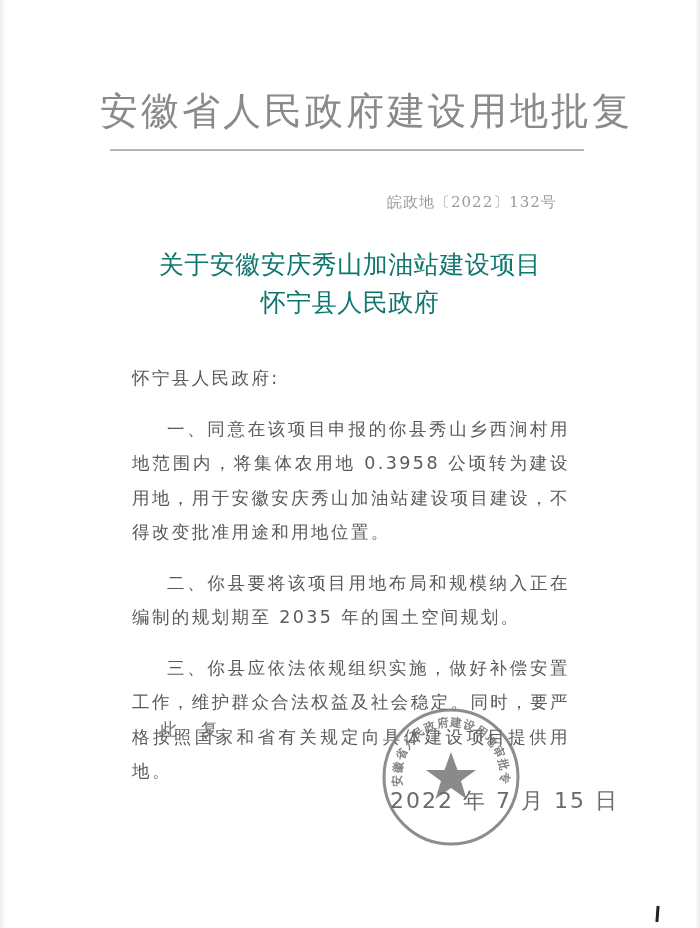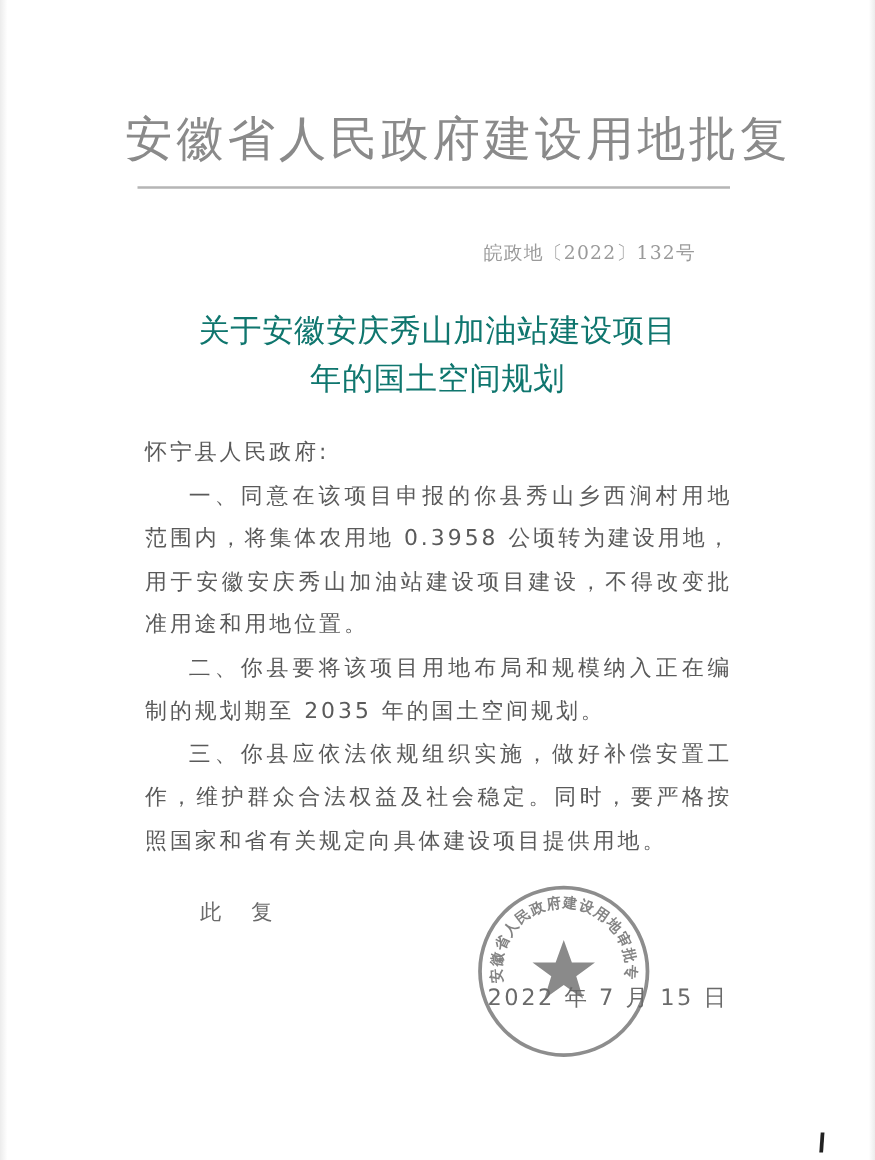--- a/index.html
+++ b/index.html
@@ -62,42 +62,42 @@
     .body-text {
       position: absolute;
       left: 116px; top: 345px; width: 470px;
       font-size: 17.5px;
       line-height: 34.5px;
       color: #5a5a5a;
       font-family: "DejaVu Sans", sans-serif;
       letter-spacing: 2.4px;
     }
     .body-text p {
-      margin: 0;
+      margin: 16px;
       text-align: justify;
     }
     .body-text p.indent {
       text-indent: 2em;
     }
     .body-text .addressee {
       margin-bottom: 0;
     }
     .closing {
       position: absolute;
       left: 160px; top: 718px;
       font-size: 17px;
       color: #6a6a6a;
       font-family: "DejaVu Sans", sans-serif;
       letter-spacing: 24px;
       white-space: nowrap;
     }
     .sign-date {
       position: absolute;
       left: 390px; top: 786px;
-      font-size: 18px;
+      font-size: 22px;
       color: #6a6a6a;
       font-family: "DejaVu Sans", sans-serif;
       letter-spacing: 2px;
       white-space: nowrap;
     }
     .seal {
       position: absolute;
       left: 380px; top: 706px;
       width: 142px; height: 142px;
       opacity: 0.85;
@@ -116,21 +116,21 @@
 <div class="page-edge-left"></div>
 <div class="page-edge-right"></div>
 
 <div class="header-title">安徽省人民政府建设用地批复</div>
 <div class="header-rule"></div>
 
 <div class="doc-number">皖政地〔2022〕132号</div>
 
 <div class="doc-title">
   <div>关于安徽安庆秀山加油站建设项目</div>
-  <div>年的国土空间规划</div>
+  <div>怀宁县人民政府</div>
 </div>
 
 <div class="body-text">
   <p class="addressee">怀宁县人民政府:</p>
   <p class="indent">一、同意在该项目申报的你县秀山乡西涧村用地范围内，将集体农用地 0.3958 公顷转为建设用地，用于安徽安庆秀山加油站建设项目建设，不得改变批准用途和用地位置。</p>
   <p class="indent">二、你县要将该项目用地布局和规模纳入正在编制的规划期至 2035 年的国土空间规划。</p>
   <p class="indent">三、你县应依法依规组织实施，做好补偿安置工作，维护群众合法权益及社会稳定。同时，要严格按照国家和省有关规定向具体建设项目提供用地。</p>
 </div>
 
 <div class="closing">此复</div>

